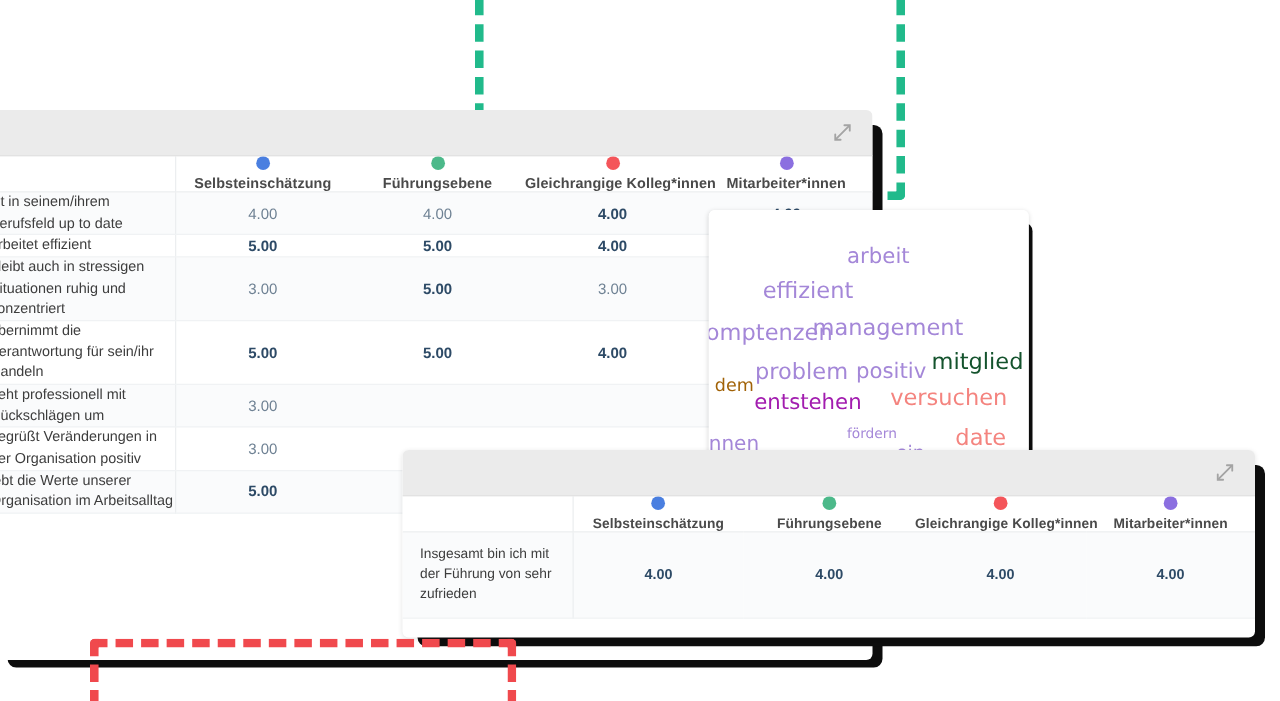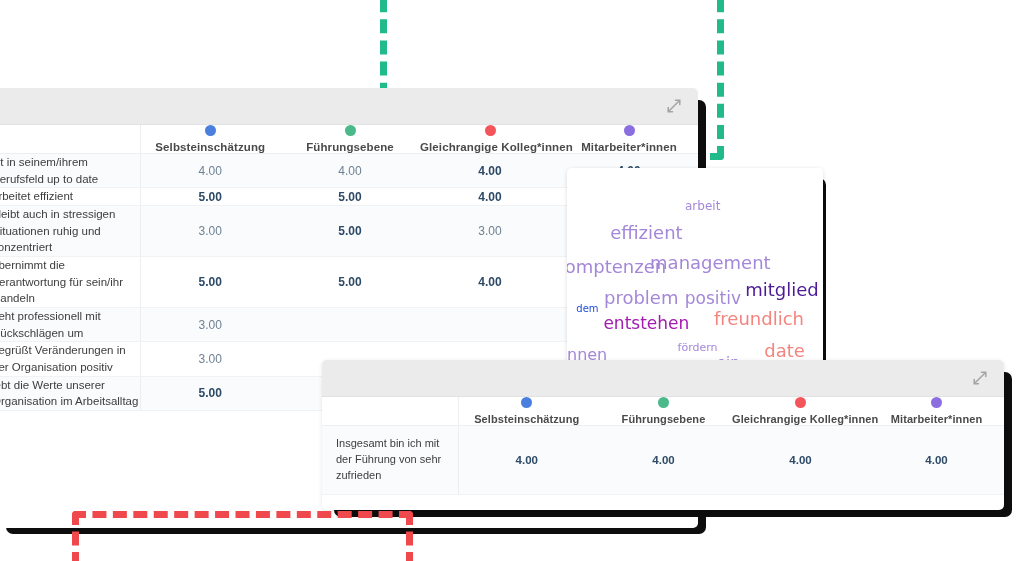--- a/index.html
+++ b/index.html
@@ -236,30 +236,30 @@
             <td class="valcell"></td>
             <td class="valcell"></td>
           </tr>
         </tbody>
     </table>
   </div>
 
   <div id="shadow-cloud" class="card-shadow"></div>
   <div id="card-cloud" class="card">
     <div id="wordcloud">
-        <span style="left: 53%; top: 18%; font-size: 12px; color: rgb(164, 135, 216);">arbeit</span>
+        <span style="left: 53%; top: 18%; font-size: 17px; color: rgb(164, 135, 216);">arbeit</span>
         <span style="left: 31%; top: 31%; font-size: 18px; color: rgb(164, 135, 216);">effizient</span>
         <span style="left: 17%; top: 47%; font-size: 18px; color: rgb(164, 135, 216);">komptenzen</span>
         <span style="left: 56%; top: 45%; font-size: 18px; color: rgb(164, 135, 216);">management</span>
-        <span style="left: 84%; top: 58%; font-size: 18px; color: #4c1d95;">mitglied</span>
+        <span style="left: 84%; top: 58%; font-size: 18px; color: #14532d;">mitglied</span>
         <span style="left: 29%; top: 62%; font-size: 18px; color: rgb(164, 135, 216);">problem</span>
         <span style="left: 57%; top: 62%; font-size: 17px; color: rgb(164, 135, 216);">positiv</span>
-        <span style="left: 8%; top: 67%; font-size: 10px; color: #1d4ed8;">dem</span>
+        <span style="left: 8%; top: 67%; font-size: 14px; color: #a16207;">dem</span>
         <span style="left: 31%; top: 74%; font-size: 17px; color: #a21caf;">entstehen</span>
-        <span style="left: 75%; top: 72%; font-size: 18px; color: rgb(244, 132, 127);">freundlich</span>
+        <span style="left: 75%; top: 72%; font-size: 18px; color: rgb(244, 132, 127);">versuchen</span>
         <span style="left: 51%; top: 85%; font-size: 11px; color: rgb(164, 135, 216);">fördern</span>
         <span style="left: 85%; top: 87%; font-size: 18px; color: rgb(244, 132, 127);">date</span>
         <span style="left: 7%; top: 89%; font-size: 16px; color: rgb(164, 135, 216);">innen</span>
         <span style="left: 34%; top: 96%; font-size: 17px; color: rgb(164, 135, 216);">beraten</span>
         <span style="left: 63%; top: 93%; font-size: 15px; color: rgb(164, 135, 216);">ein</span>
         <span style="left: 71%; top: 101%; font-size: 15px; color: rgb(244, 132, 127);">ein</span>
         <span style="left: 88%; top: 103%; font-size: 16px; color: rgb(244, 132, 127);">spaß</span>
         <span style="left: 9%; top: 103%; font-size: 16px; color: rgb(164, 135, 216);">mein</span>
       </div>
   </div>

